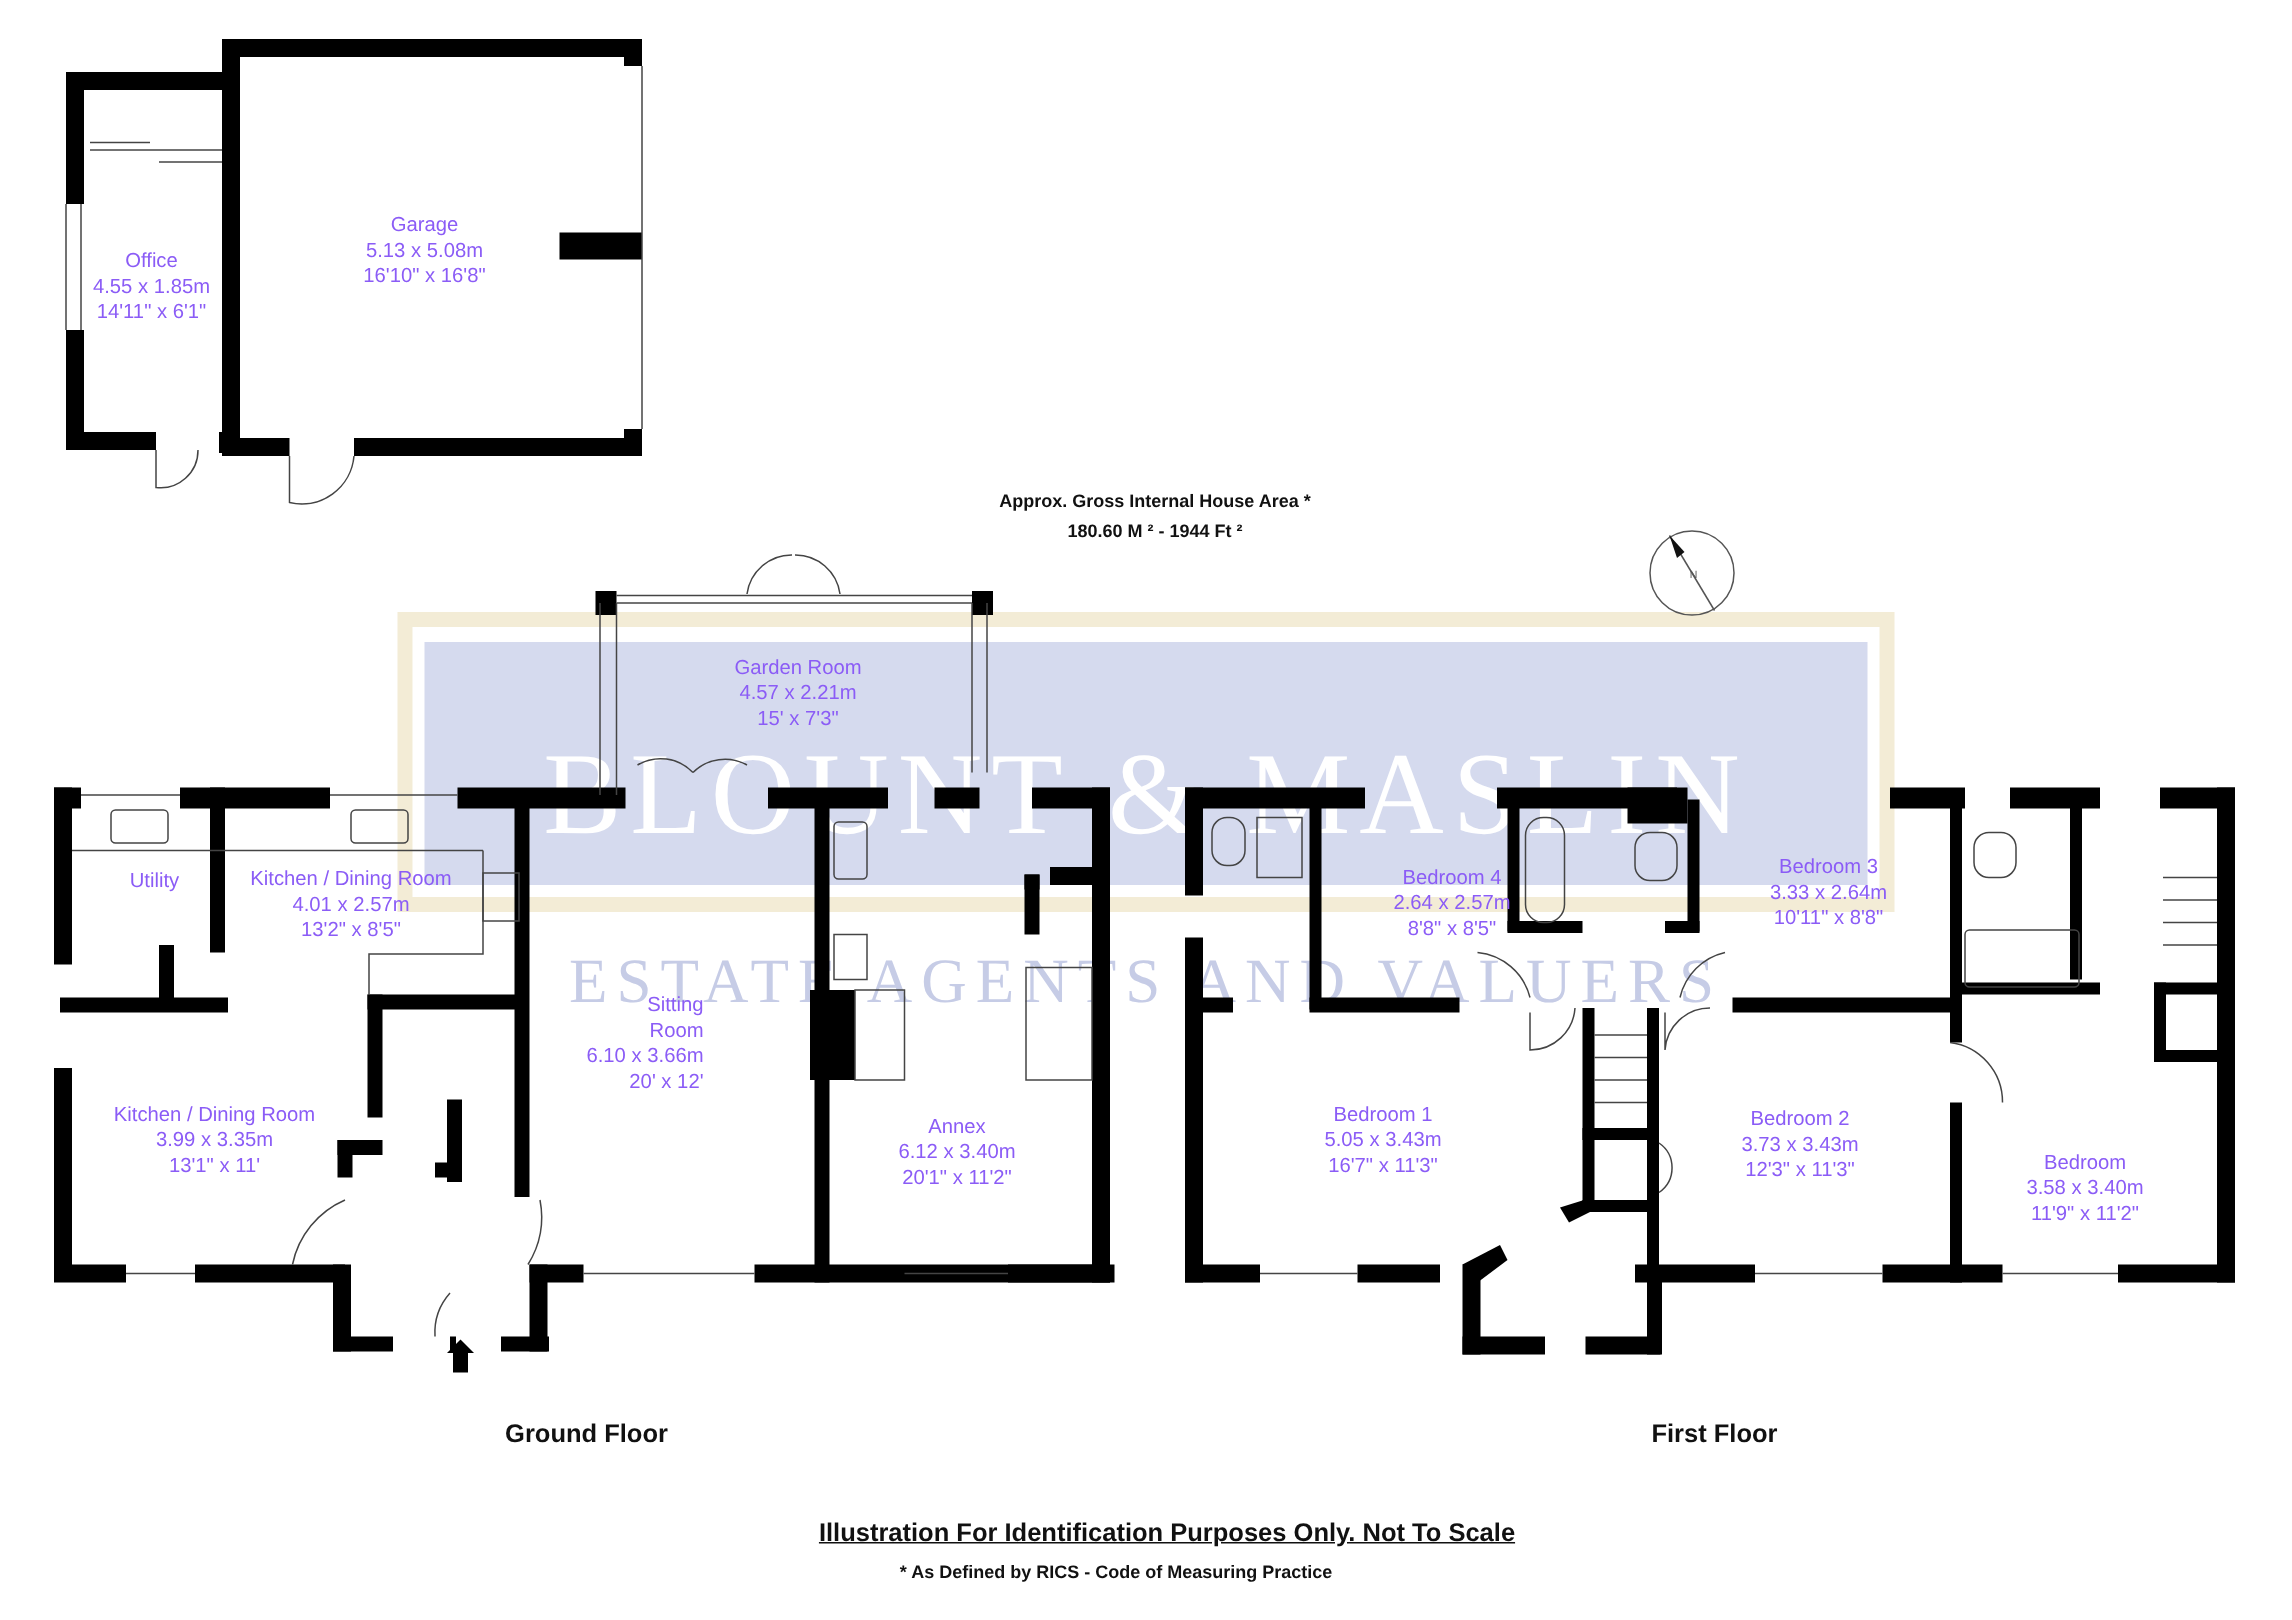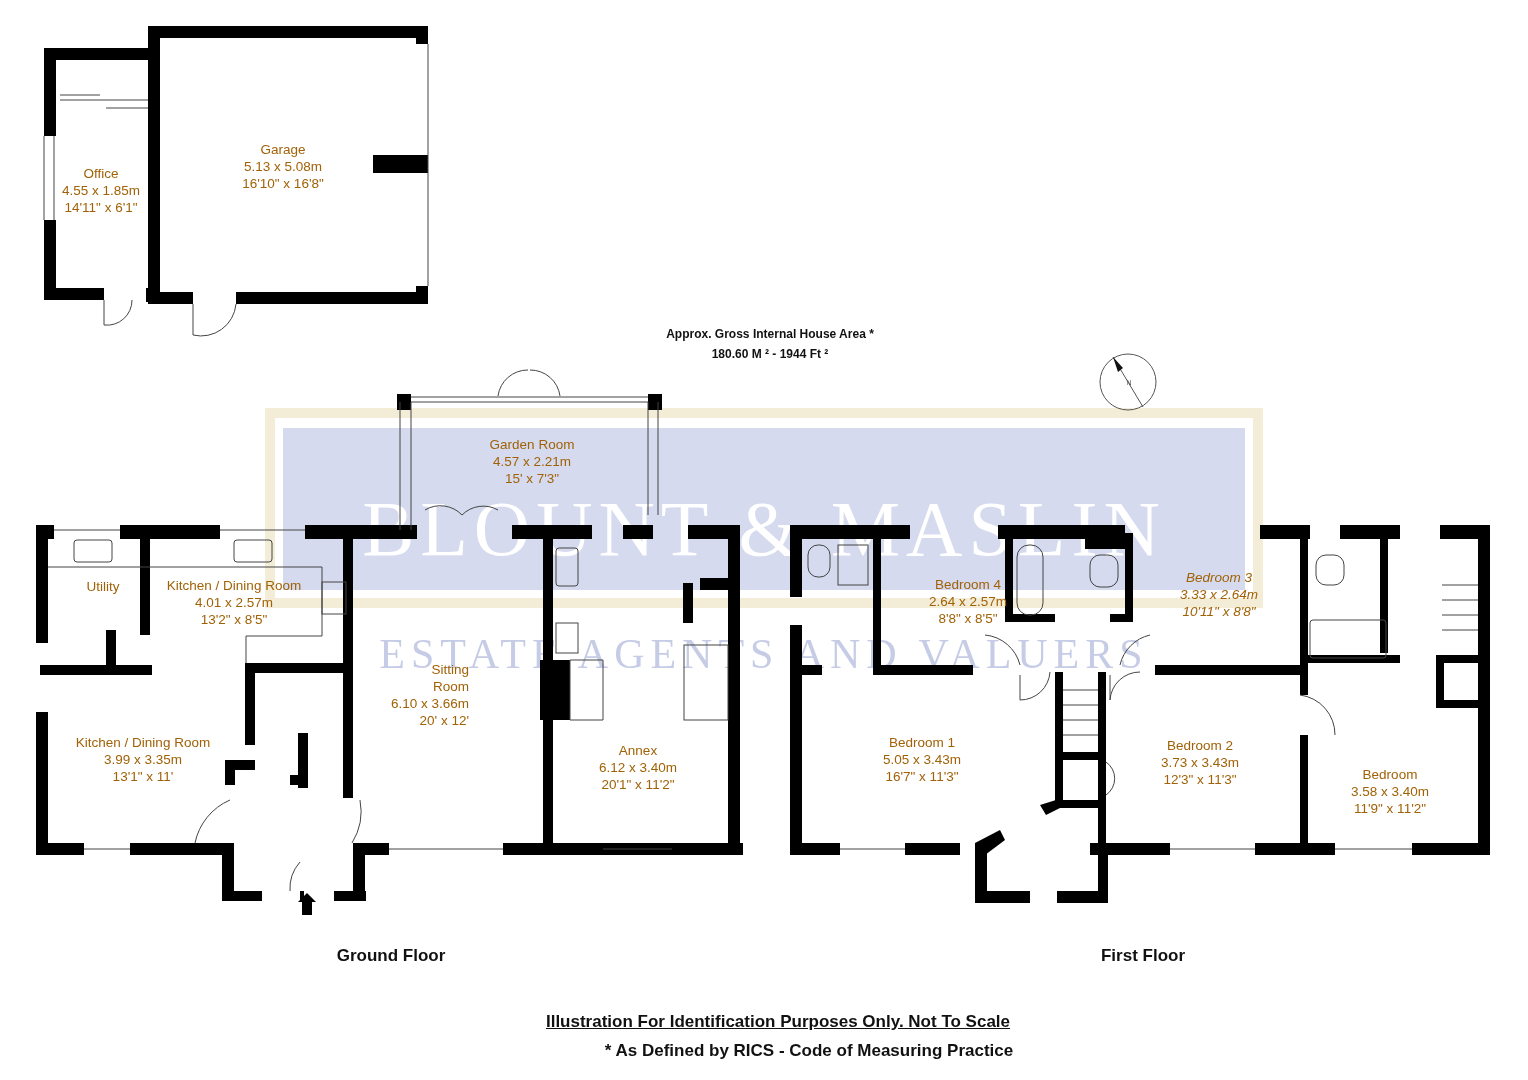--- a/index.html
+++ b/index.html
@@ -1,25 +1,25 @@
 <!DOCTYPE html>
 <html><head>
 <meta charset="utf-8">
 <style>
   html,body{margin:0;padding:0;background:#ffffff;}
   body{width:1528px;height:1080px;position:relative;overflow:hidden;font-family:"Liberation Sans",sans-serif;color:#111;}
   #plan{position:absolute;left:0;top:0;width:1528px;height:1080px;}
   .wm-text{font-family:"Liberation Serif",serif;}
-  .lbl{position:absolute;text-align:center;font-family:"Liberation Sans",sans-serif;font-size:13.5px;line-height:17px;color:#a16207;transform:translateX(-50%);white-space:nowrap;}
+  .lbl{position:absolute;text-align:center;font-family:"Liberation Sans",sans-serif;font-size:13.5px;line-height:17px;color:#8b5cf6;transform:translateX(-50%);white-space:nowrap;}
   .lbl span{display:block;}
   .hdr{position:absolute;text-align:center;font-weight:bold;font-size:12px;line-height:20px;color:#111;transform:translateX(-50%);white-space:nowrap;}
   .hdr span{display:block;}
   .floor-title{position:absolute;font-weight:bold;font-size:17px;color:#111;transform:translateX(-50%);white-space:nowrap;}
   .footer-main{position:absolute;left:778px;top:1012px;font-weight:bold;font-size:17px;transform:translateX(-50%);white-space:nowrap;text-decoration:underline;}
-  .footer-sub{position:absolute;left:809px;top:1041px;font-weight:bold;font-size:17px;transform:translateX(-50%);white-space:nowrap;}
+  .footer-sub{position:absolute;left:744px;top:1041px;font-weight:bold;font-size:12px;transform:translateX(-50%);white-space:nowrap;}
 </style>
 </head>
 <body>
 
 <svg id="plan" viewBox="0 0 1528 1080" xmlns="http://www.w3.org/2000/svg">
 
   <g>
     <rect x="265" y="408" width="998" height="200" fill="#f3ecd6"></rect>
     <rect x="275" y="418" width="978" height="180" fill="#ffffff"></rect>
     <rect x="283" y="428" width="962" height="162" fill="#d5daee"></rect>
@@ -253,21 +253,21 @@
   <span>Annex</span>
   <span>6.12 x 3.40m</span>
   <span>20'1" x 11'2"</span>
 </div>
 
 <div class="lbl" style="left:944px;top:576px;margin-left:24px;">
   <span>Bedroom 4</span>
   <span>2.64 x 2.57m</span>
   <span>8'8" x 8'5"</span>
 </div>
-<div class="lbl" style="left:1219px;top:569px;font-style:italic;">
+<div class="lbl" style="left:1219px;top:569px;">
   <span>Bedroom 3</span>
   <span>3.33 x 2.64m</span>
   <span>10'11" x 8'8"</span>
 </div>
 <div class="lbl" style="left:922px;top:734px;">
   <span>Bedroom 1</span>
   <span>5.05 x 3.43m</span>
   <span>16'7" x 11'3"</span>
 </div>
 <div class="lbl" style="left:1200px;top:737px;">

